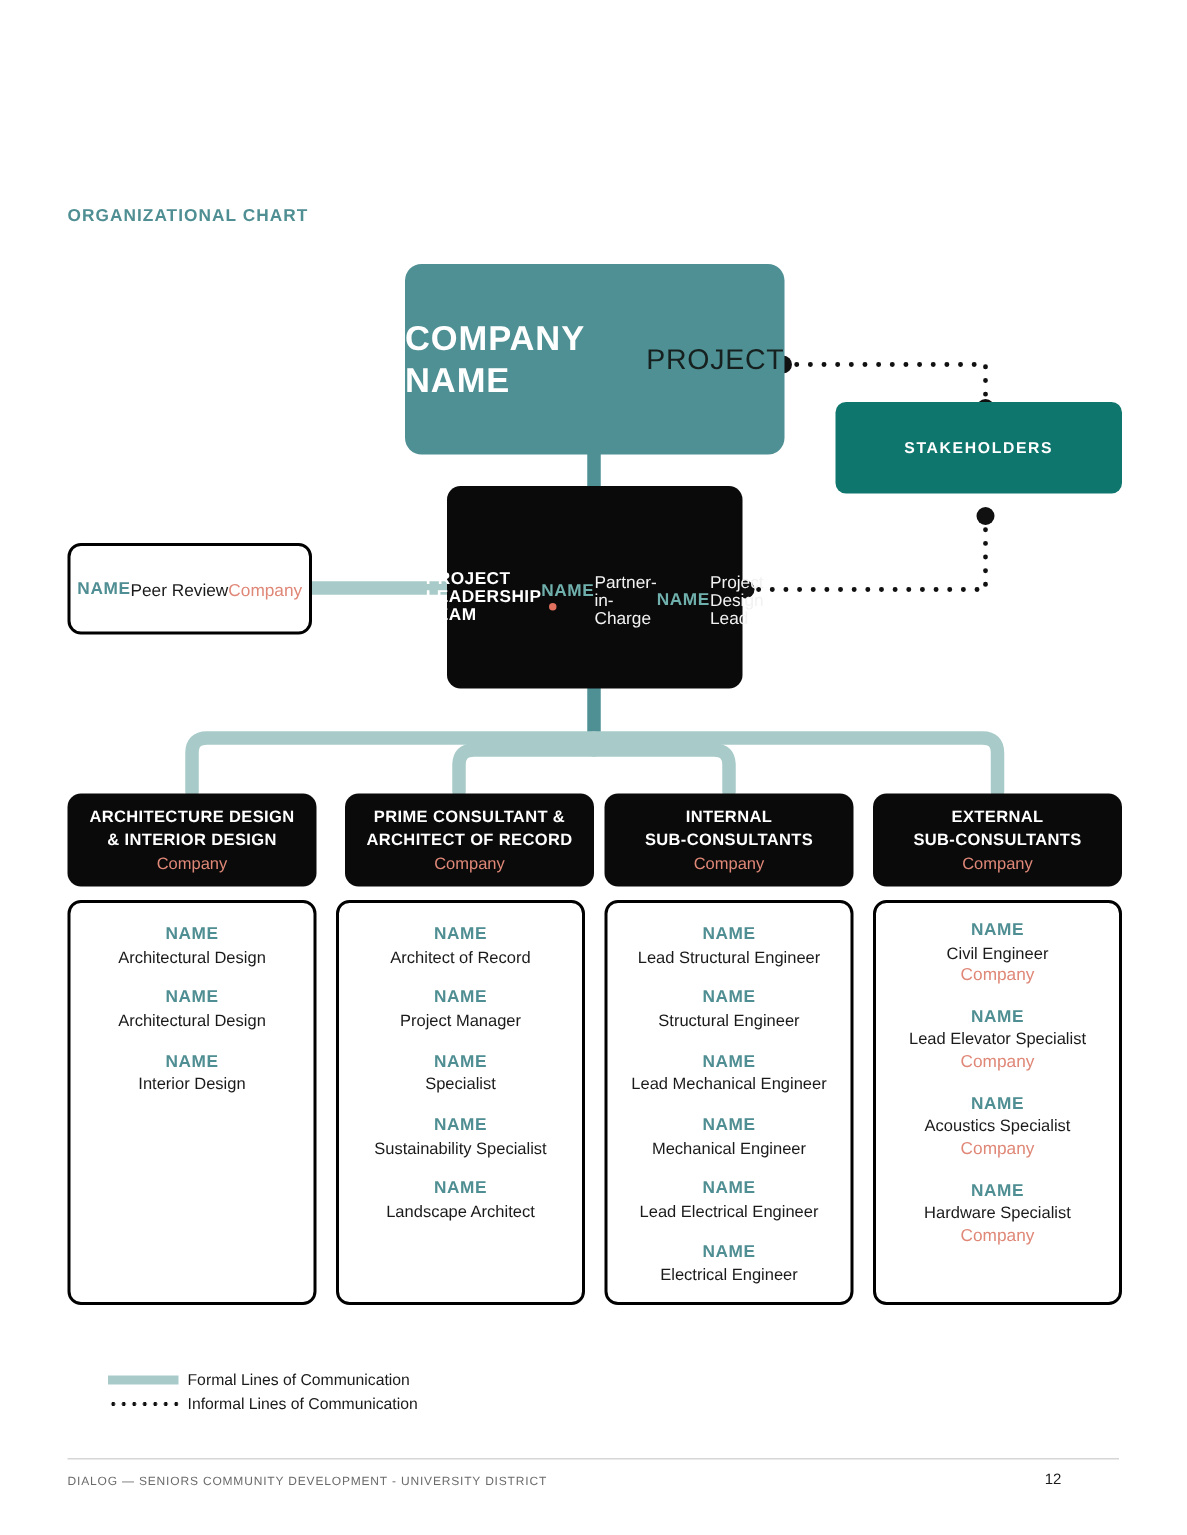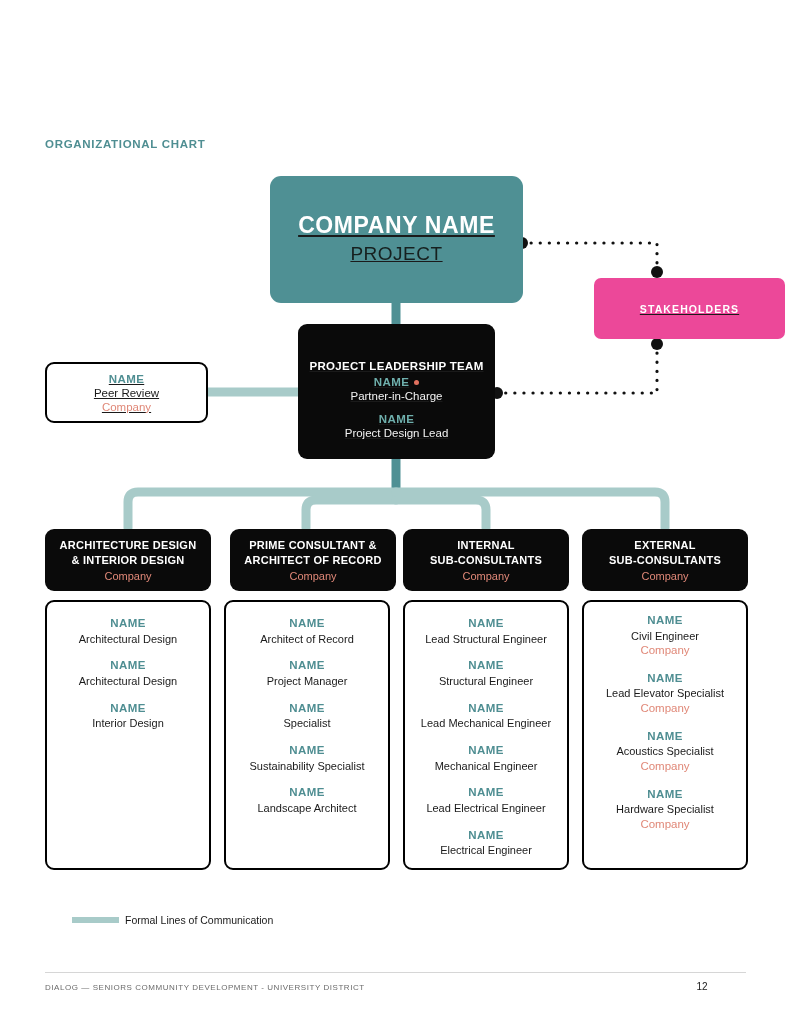--- a/index.html
+++ b/index.html
@@ -42,24 +42,23 @@
     font-weight: bold;
     letter-spacing: 0.7px;
     color: #4f8e92;
   }
 
   
   .box {
     position: absolute;
     box-sizing: border-box;
     display: flex;
-    flex-direction: column;
+    flex-direction: row;
     align-items: center;
     justify-content: center;
-    text-decoration: underline;
   }
 
   .company-box {
     left: 270px;
     top: 176px;
     width: 253px;
     height: 127px;
     background: #4f9094;
     border-radius: 11px;
     z-index: 3;
@@ -74,27 +73,26 @@
   .company-box .line2 {
     color: #16201f;
     font-size: 19px;
     letter-spacing: 0.5px;
     line-height: 1.35;
     margin-top: 2px;
   }
 
   .stakeholders-box {
     left: 557px;
-    top: 278px;
+    top: 268px;
     width: 191px;
     height: 61px;
-    background: #ec4899;
+    background: #0f766e;
     border-radius: 7px;
     z-index: 3;
-    margin-left: 37px;
   }
   .stakeholders-box .label {
     color: #ffffff;
     font-size: 10.5px;
     font-weight: bold;
     letter-spacing: 1.1px;
   }
 
   .leadership-box {
     left: 298px;
@@ -460,19 +458,25 @@
     </div>
   </div>
 
   <div class="legend">
     <div class="legend-row">
       <div class="legend-key" style="padding-right:0;">
         <span class="key-bar"></span>
       </div>
       <div class="legend-text" style="margin-left:6px;">Formal Lines of Communication</div>
     </div>
+    <div class="legend-row">
+      <div class="legend-key" style="padding-right:0;">
+        <span class="key-dotted"></span>
+      </div>
+      <div class="legend-text" style="margin-left:6px;">Informal Lines of Communication</div>
+    </div>
   </div>
 
   <div class="footer-rule"></div>
   <div class="footer-text">DIALOG — SENIORS COMMUNITY DEVELOPMENT - UNIVERSITY DISTRICT</div>
   <div class="footer-page">12</div>
 
 </div>
 
 </body></html>

